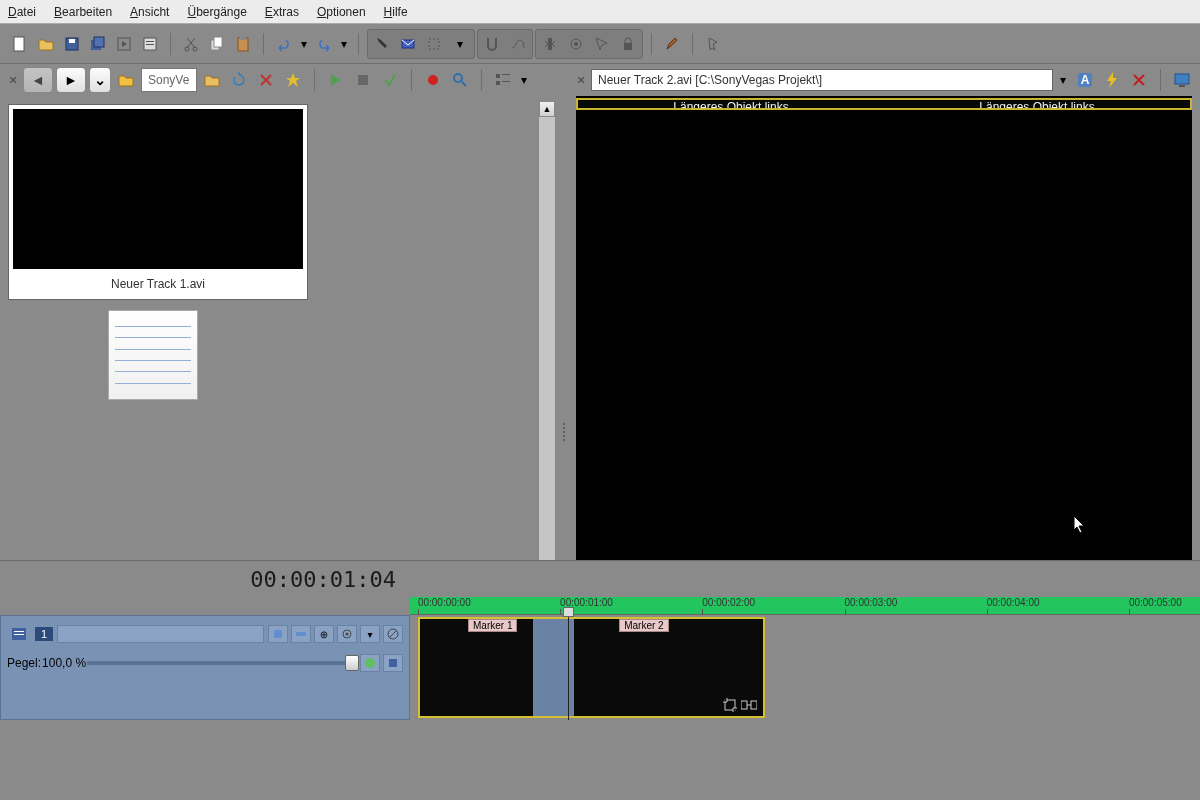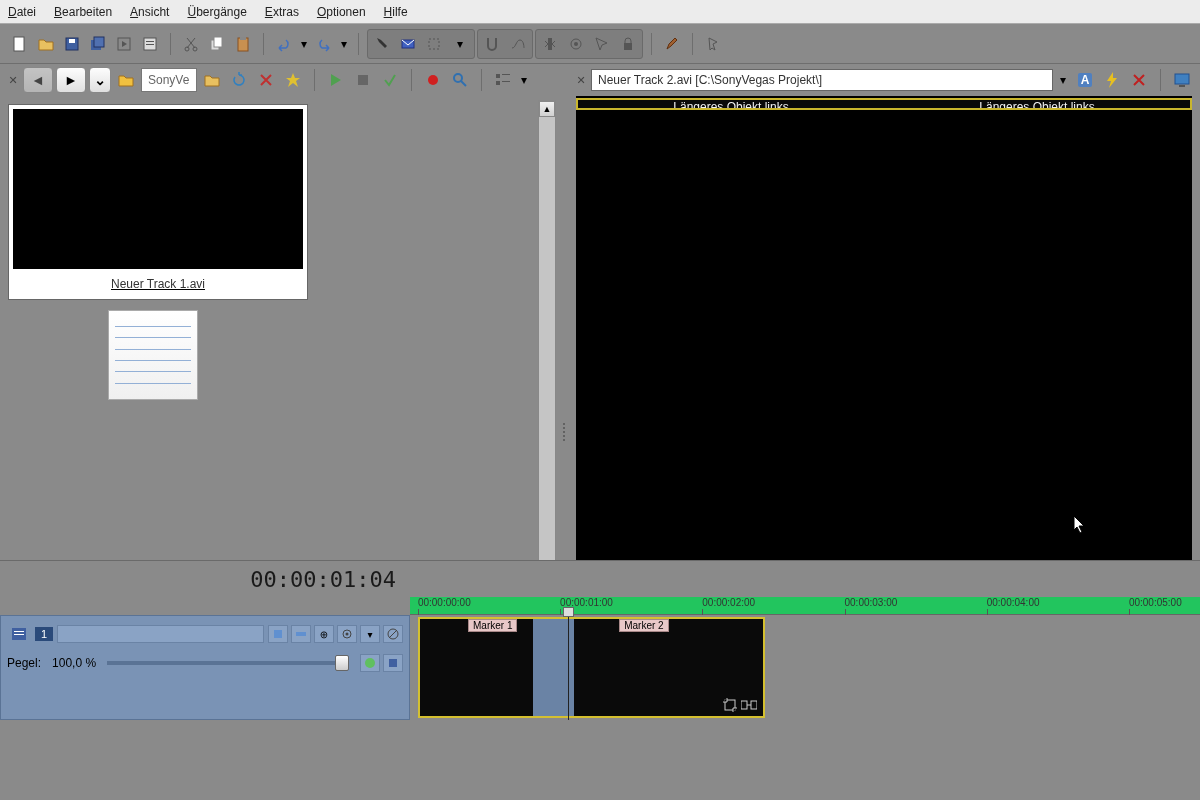--- a/index.html
+++ b/index.html
@@ -13,21 +13,21 @@
 .tb-group { display:flex; gap:2px; padding:2px; background:#7e7e7e; border:1px solid #6a6a6a; border-radius:3px; }
 .workspace { display:flex; height:calc(100% - 64px); }
 .left-pane { width:560px; display:flex; flex-direction:column; background:#8a8a8a; position:relative; }
 .right-pane { flex:1; display:flex; flex-direction:column; background:#8a8a8a; position:relative; }
 .pane-hdr { height:32px; display:flex; align-items:center; padding:0 6px; gap:3px; background:#8a8a8a; }
 .nav-btn { width:30px; height:26px; background:linear-gradient(#fdfdfd,#e0e0e0); border:1px solid #888; border-radius:4px; display:flex; align-items:center; justify-content:center; font-size:14px; font-weight:bold; }
 .nav-btn.dis { opacity:.5; }
 .addr { height:24px; background:#fff; border:1px solid #777; padding:0 6px; display:flex; align-items:center; color:#666; overflow:hidden; white-space:nowrap; }
 .explorer-body { flex:1; background:#8a8a8a; display:flex; padding:4px; gap:4px; overflow:hidden; }
 .thumb-area { flex:1; display:flex; flex-wrap:wrap; align-content:flex-start; gap:10px; padding:4px; }
-.thumb-card { width:300px; background:#fff; border:1px solid #666; display:flex; flex-direction:column; align-items:center; padding:4px;text-decoration:underline; }
+.thumb-card { width:300px; background:#fff; border:1px solid #666; display:flex; flex-direction:column; align-items:center; padding:4px; }
 .thumb-card .vid { width:100%; height:160px; background:#000; }
 .thumb-card .lbl { padding:8px 4px 4px; color:#333; text-align:center; }
 .note-icon { width:90px; height:90px; background:linear-gradient(#fff,#f0f0f0); border:1px solid #aaa; position:relative; display:flex; flex-direction:column; justify-content:space-around; padding:10px 6px; }
 .note-icon .ln { height:1px; background:#93b0d6; }
 .scrollbar-v { width:18px; background:#c5c5c5; border:1px solid #888; display:flex; flex-direction:column; }
 .scrollbar-v .arr { height:16px; background:linear-gradient(#f0f0f0,#d0d0d0); border:1px solid #888; display:flex; align-items:center; justify-content:center; font-size:9px; }
 .scrollbar-v .track { flex:1; background:#c5c5c5; }
 .col-hdrs { height:22px; background:linear-gradient(#bfbfbf,#a8a8a8); display:flex; border:1px solid #777; }
 .col-hdrs .col { border-right:1px solid #888; display:flex; align-items:center; justify-content:center; color:#222; }
 .file-list { height:80px; background:#8a8a8a; border:1px solid #777; border-top:none; }
@@ -65,21 +65,21 @@
 .ruler2 { height:18px; background:#22c55e; display:flex; position:relative; margin-left:410px; border-bottom:1px solid #666; }
 .ruler2 .tk { position:absolute; top:0; font-size:10px; color:#333; }
 .ruler2 .tk::before { content:""; position:absolute; left:0; top:12px; width:1px; height:6px; background:#555; }
 .track-area { flex:1; display:flex; }
 .track-hdr { width:410px; background:#7a93b5; border:1px solid #5a7395; padding:6px; display:flex; flex-direction:column; gap:8px; }
 .track-hdr .row1 { display:flex; align-items:center; gap:4px; }
 .track-hdr .num { background:#2a4a7a; color:#fff; padding:1px 6px; font-size:11px; }
 .track-hdr .nm { flex:1; height:18px; background:#8aa3c5; border:1px solid #6a83a5; }
 .track-hdr .btns { display:flex; gap:3px; }
 .track-hdr .btns .b { width:20px; height:18px; background:#8aa3c5; border:1px solid #6a83a5; display:flex; align-items:center; justify-content:center; font-size:10px; }
-.track-hdr .row2 { display:flex; align-items:center; gap:11px; }
+.track-hdr .row2 { display:flex; align-items:center; gap:1px; }
 .track-hdr .slider { flex:1; height:4px; background:#5a7395; position:relative; }
 .track-hdr .slider .h { position:absolute; right:0; top:-6px; width:14px; height:16px; background:linear-gradient(#fff,#ccc); border:1px solid #666; border-radius:2px; }
 .track-lane { flex:1; position:relative; background:#8a8a8a; }
 .clip { position:absolute; top:2px; bottom:2px; background:#0a0a0a; border:2px solid #d4c030; }
 .clip .mk-lbl { position:absolute; top:0; background:#e8c8c8; border:1px solid #a88888; padding:0 4px; font-size:10px; }
 .clip .gap { position:absolute; top:0; bottom:0; background:#6a83a5; }
 .playhead2 { position:absolute; top:0; bottom:0; width:1px; background:#222; z-index:5; }
 .playhead2 .h { position:absolute; top:-8px; left:-5px; width:11px; height:10px; background:#ddd; border:1px solid #666; }
 .extra-space { height:80px; background:#8a8a8a; }
 svg { pointer-events:none; }

